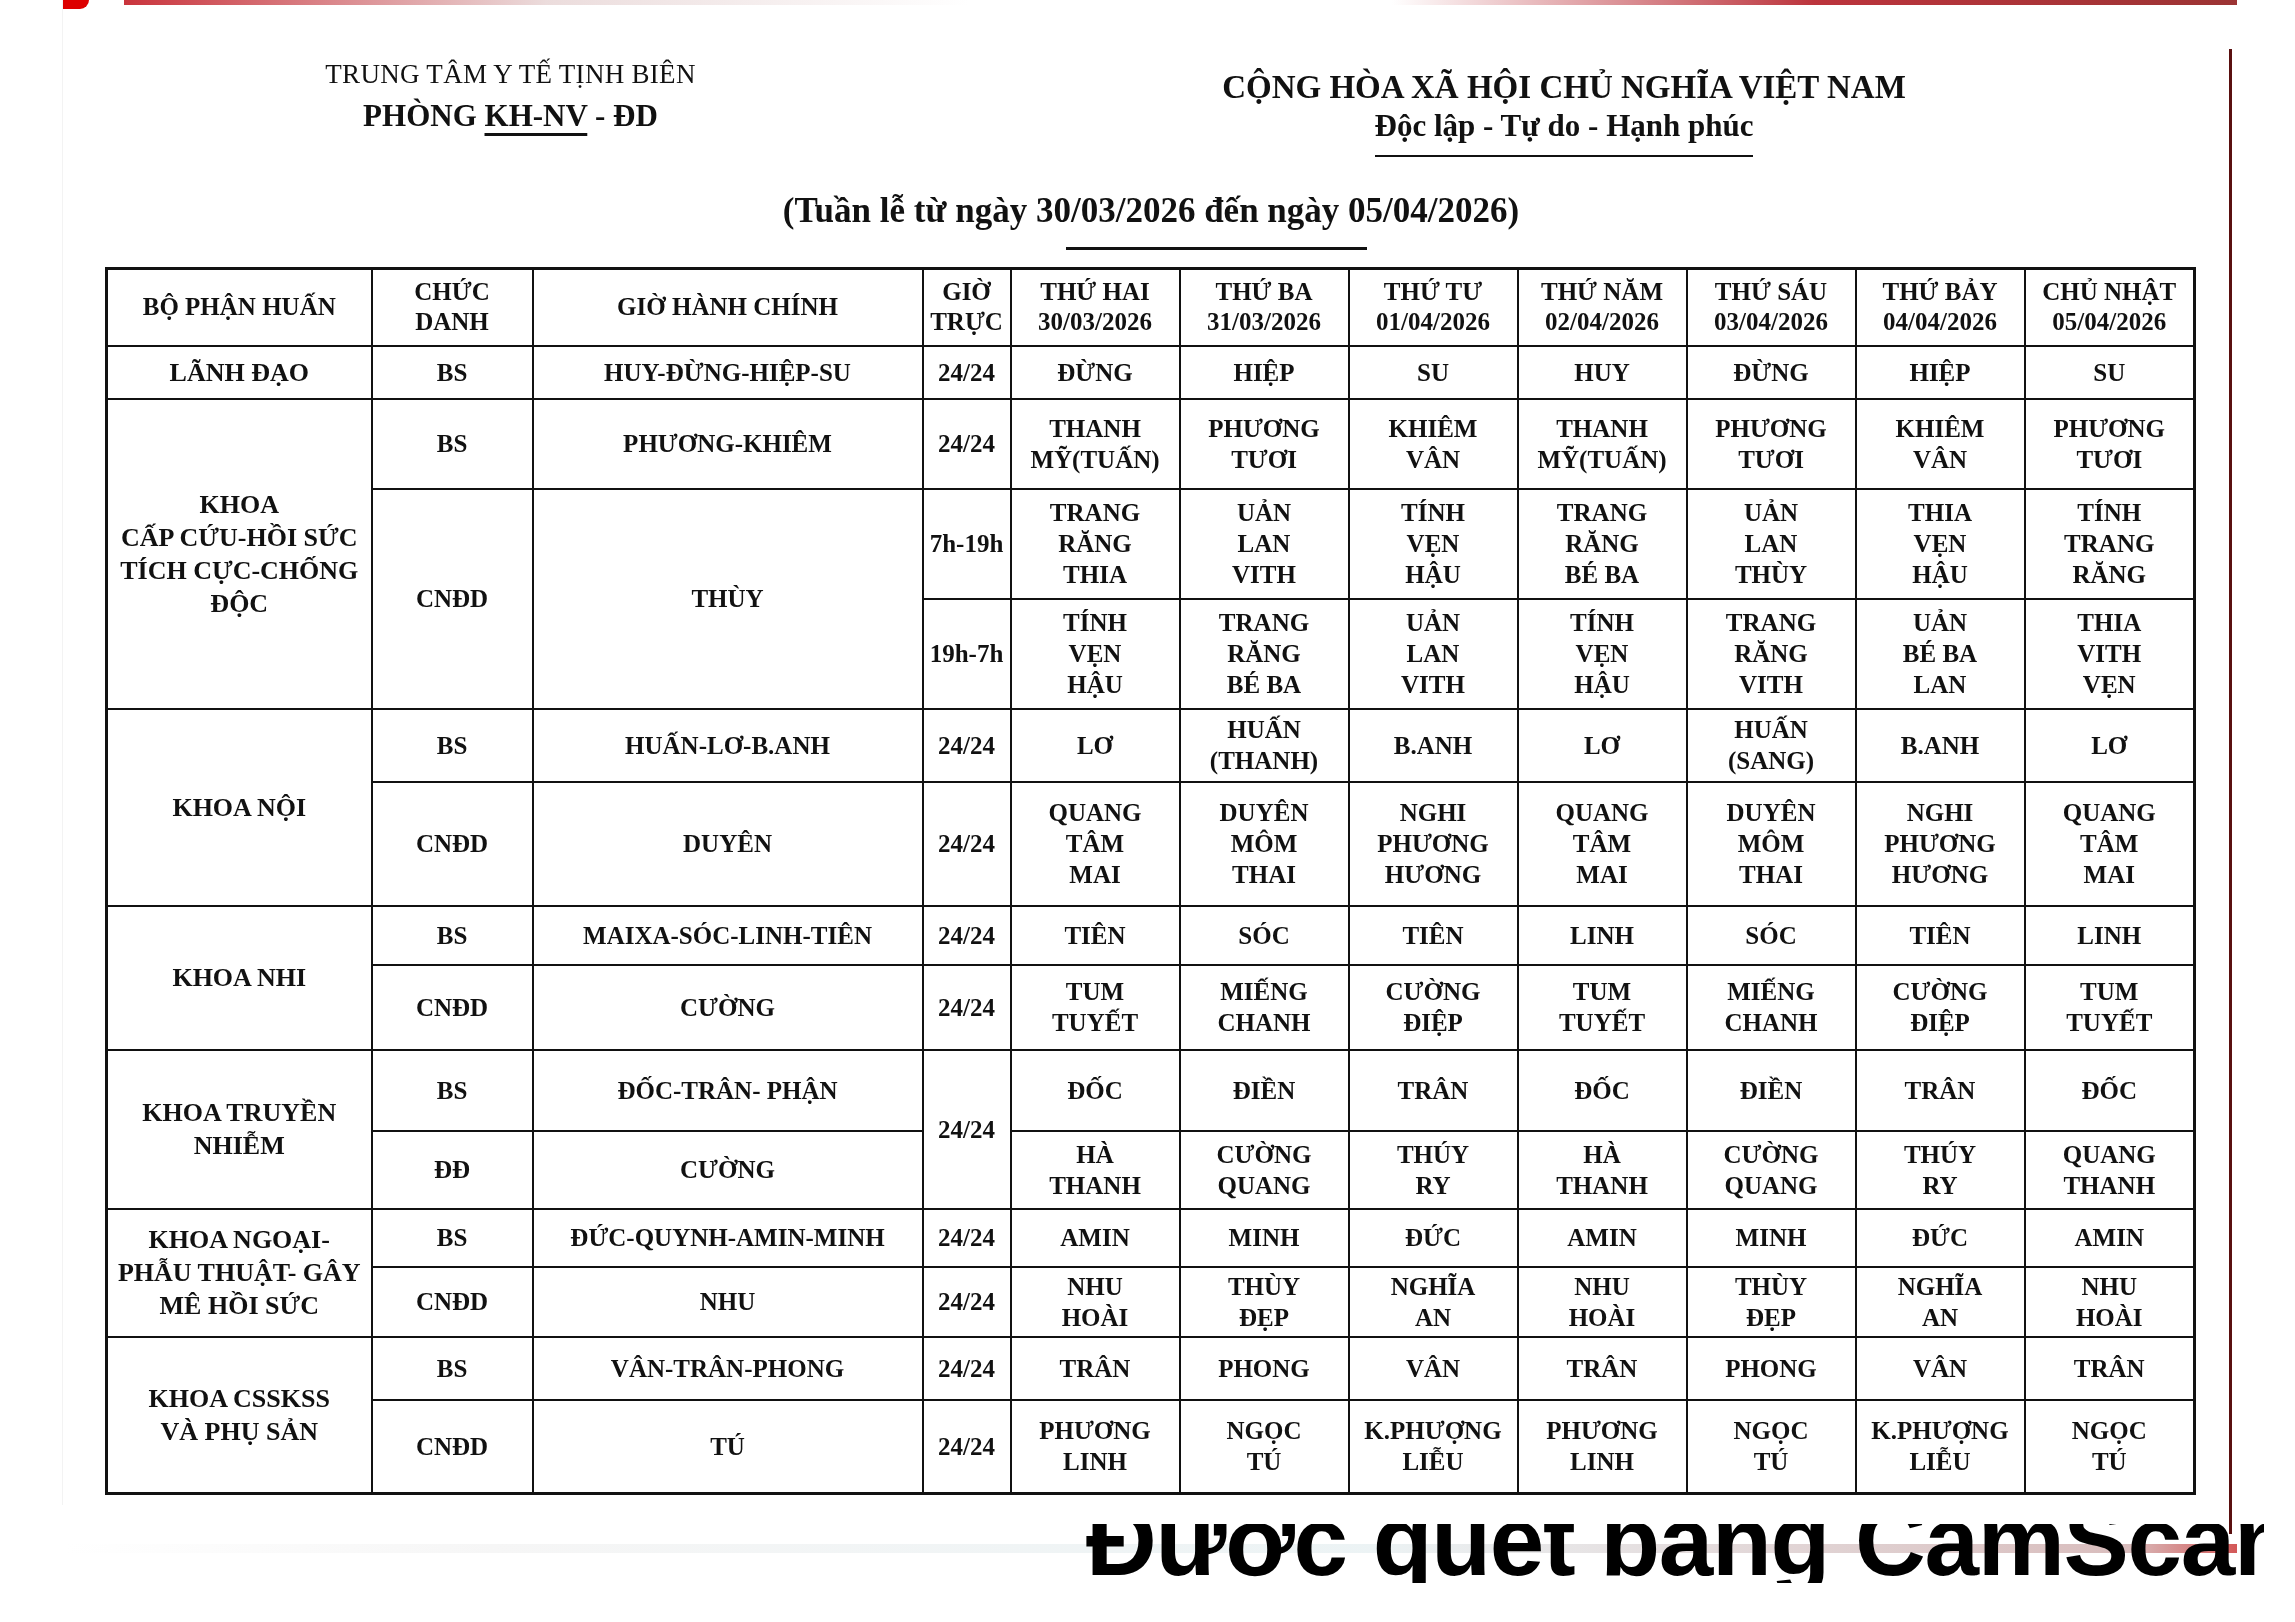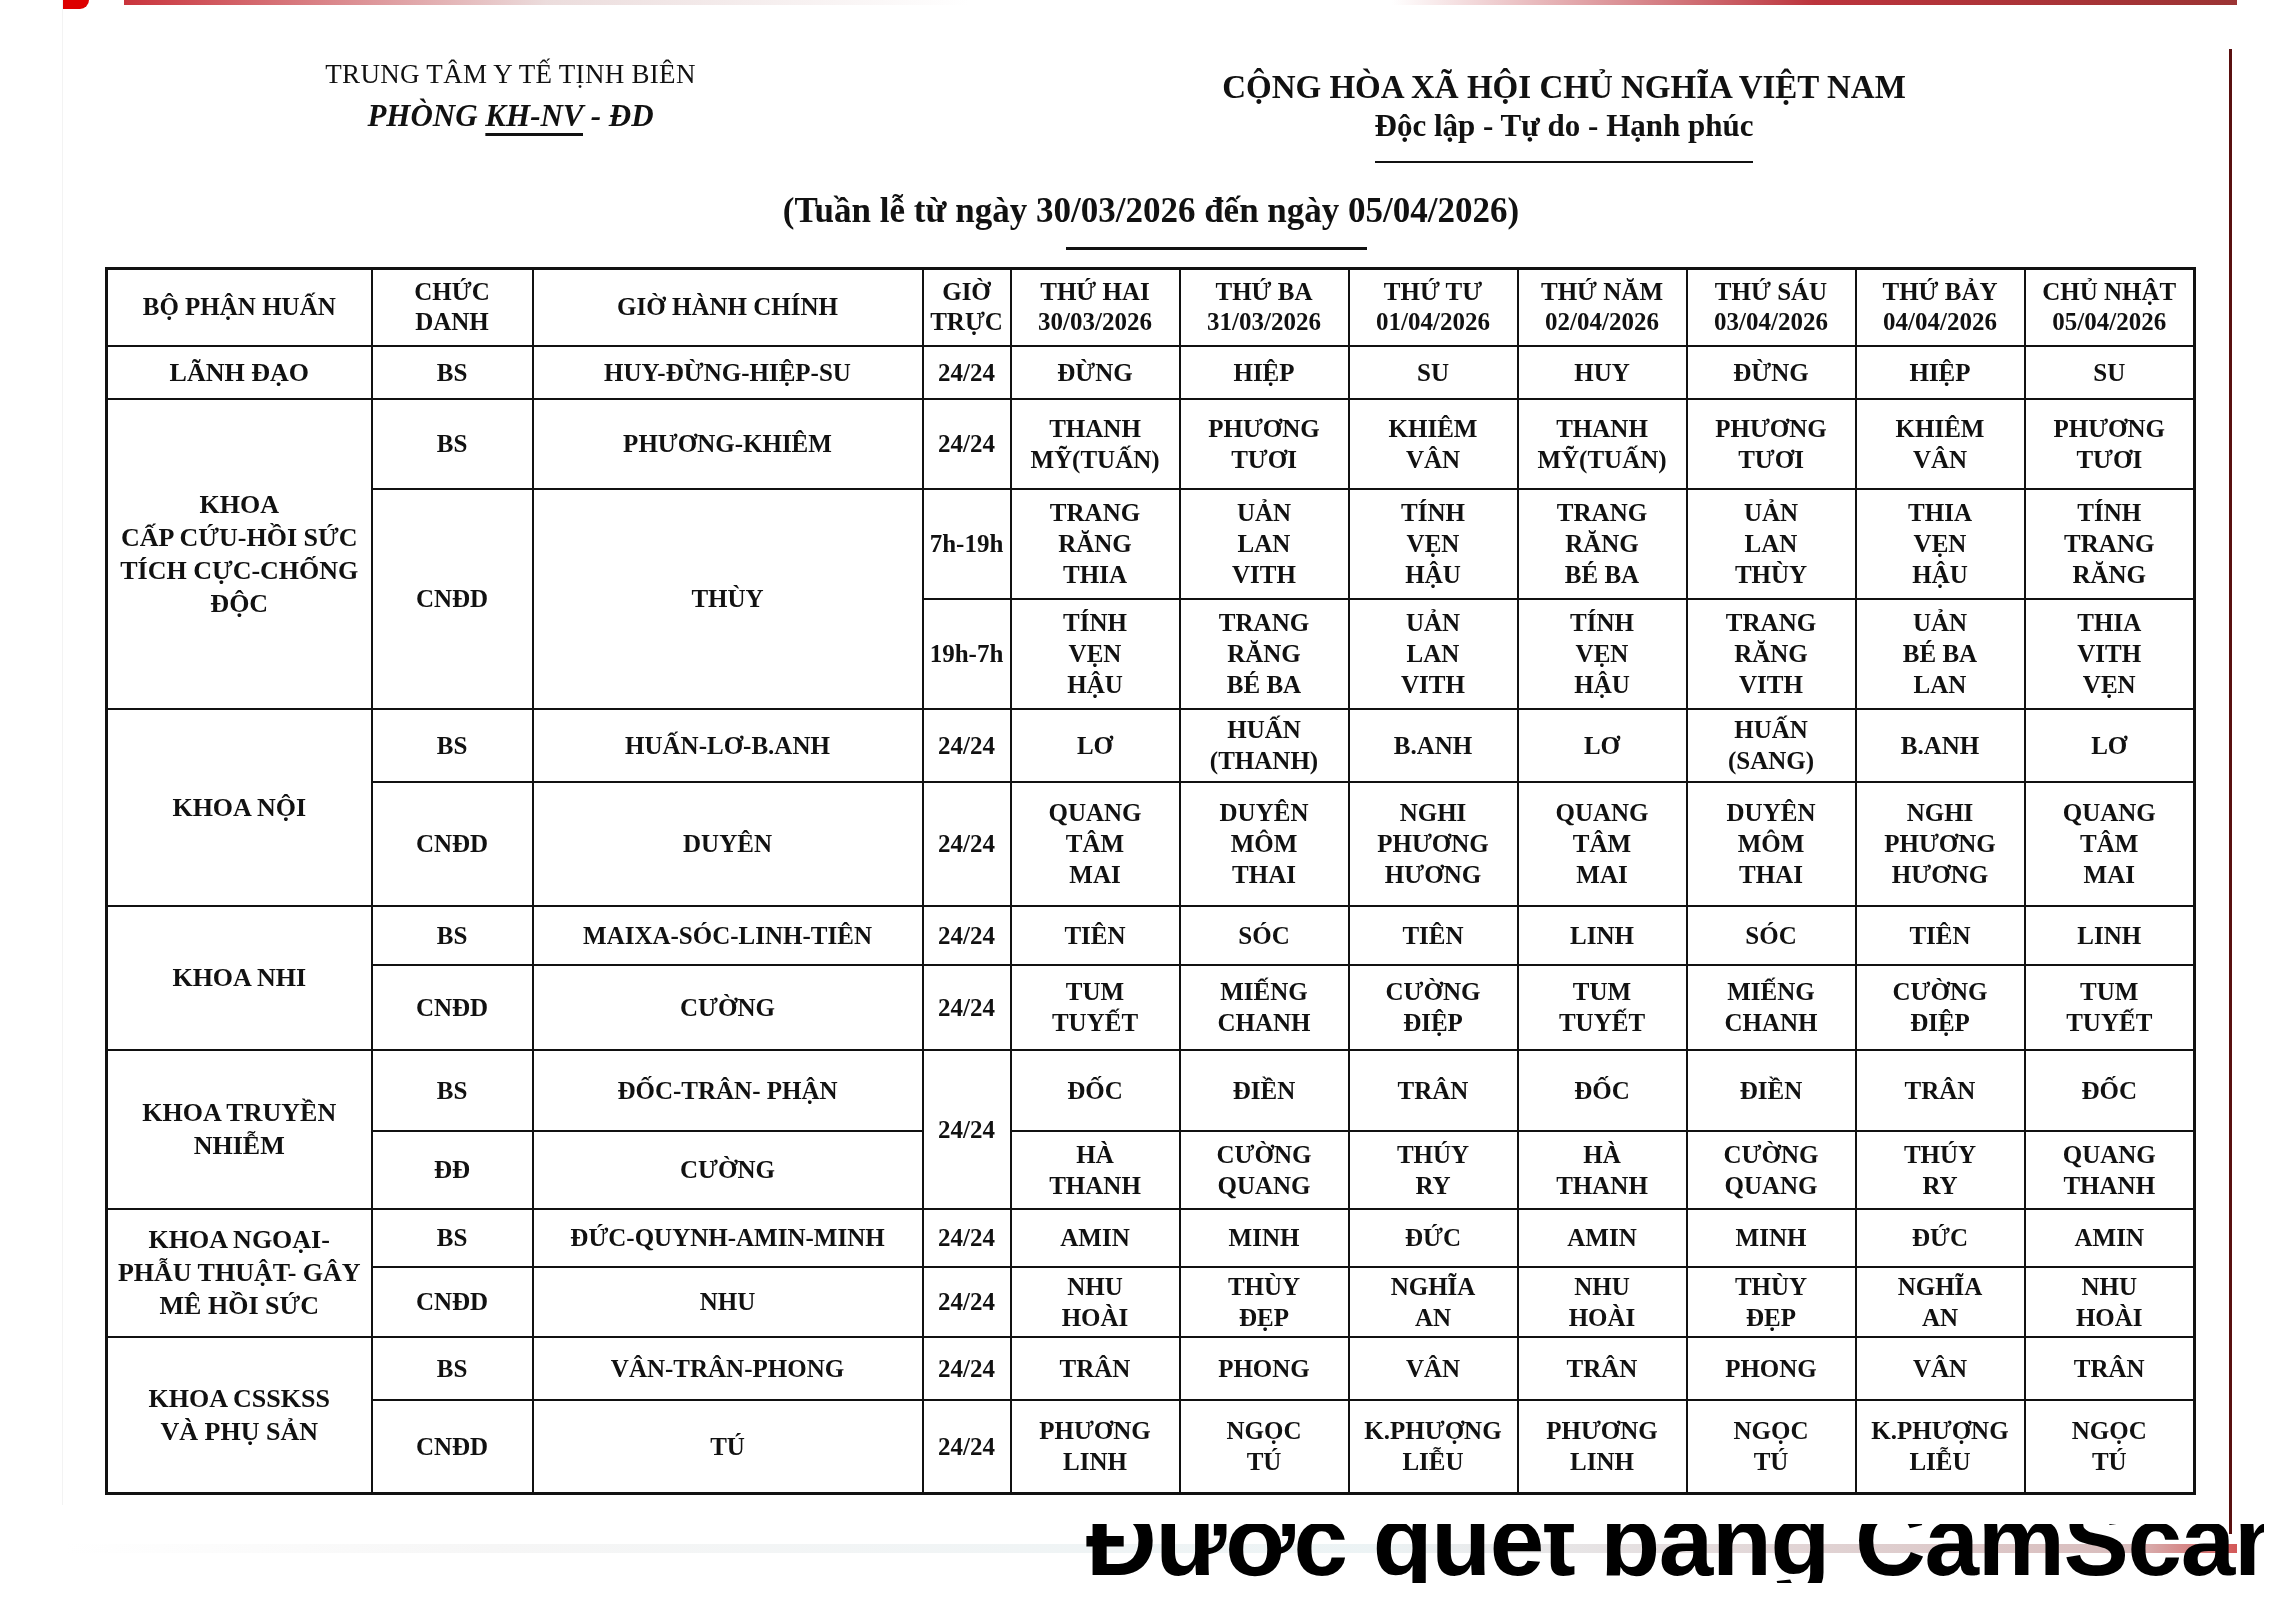--- a/index.html
+++ b/index.html
@@ -18,25 +18,25 @@
     position:absolute; left:63px; top:0; width:26px; height:9.2px;
     background:#d00; border-bottom-right-radius:19.6px;
   }
   .scan-edge-right {
     position:absolute; left:2229px; top:49px; width:2.6px; height:1485px;
     background:#5a1010;
   }
   .paper-shadow-left { position:absolute; left:62px; top:0; width:1.3px; height:1505px; background:#f3f3f3; }
   .hdr { position:absolute; text-align:center; font-weight:bold; }
   .hdr-left-1 { left:249px; width:523px; top:59px; font-size:27px; font-weight:normal; letter-spacing:0.3px;}
-  .hdr-left-2 { left:249px; width:523px; top:98px; font-size:31px;font-style:italic; }
+  .hdr-left-2 { left:249px; width:523px; top:98px; font-size:31px; }
   .hdr-left-2 .ul { text-decoration:underline; text-decoration-thickness:2.6px; text-underline-offset:6.5px; }
   .hdr-right-1 { left:1204px; width:720px; top:69px; font-size:33px; }
   .hdr-right-2 { left:1204px; width:720px; top:108px; font-size:31px; }
-  .hdr-right-2 .ul { display:inline-block; border-bottom:2.6px solid #111; padding-bottom:17px; }
+  .hdr-right-2 .ul { display:inline-block; border-bottom:2.6px solid #111; padding-bottom:11px; }
   .week-title { left:693px; width:916px; top:191px; font-size:35px; }
   .week-underline { position:absolute; left:1066px; top:247px; width:301px; height:2.6px; background:#111; }
 
   table.sched {
     position:absolute; left:105px; top:267px;
     border-collapse:collapse; table-layout:fixed;
     width:2090px;
     border:3.9px solid #111;
   }
   table.sched td, table.sched th {

